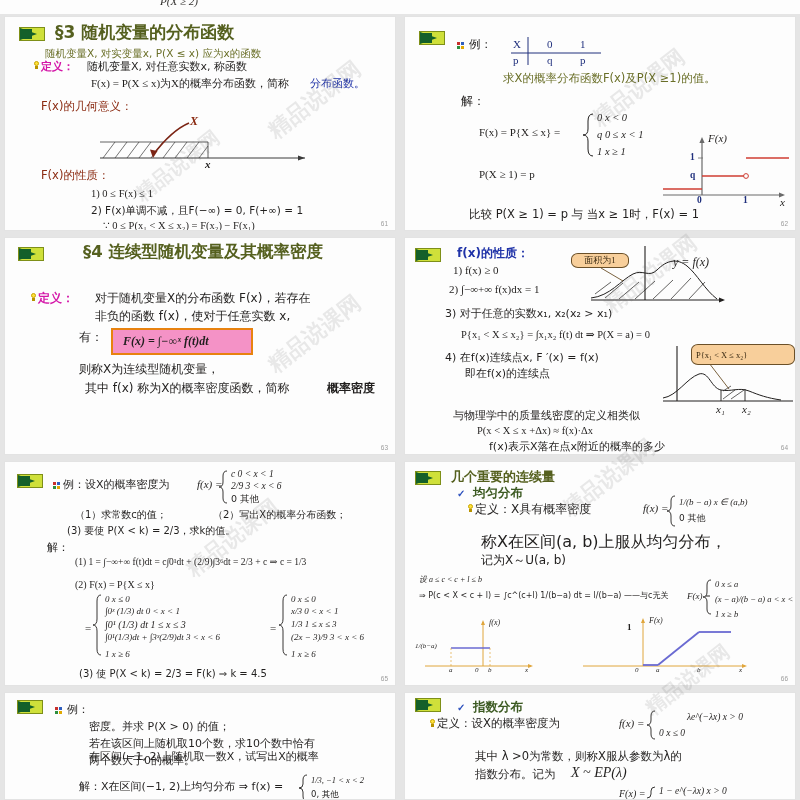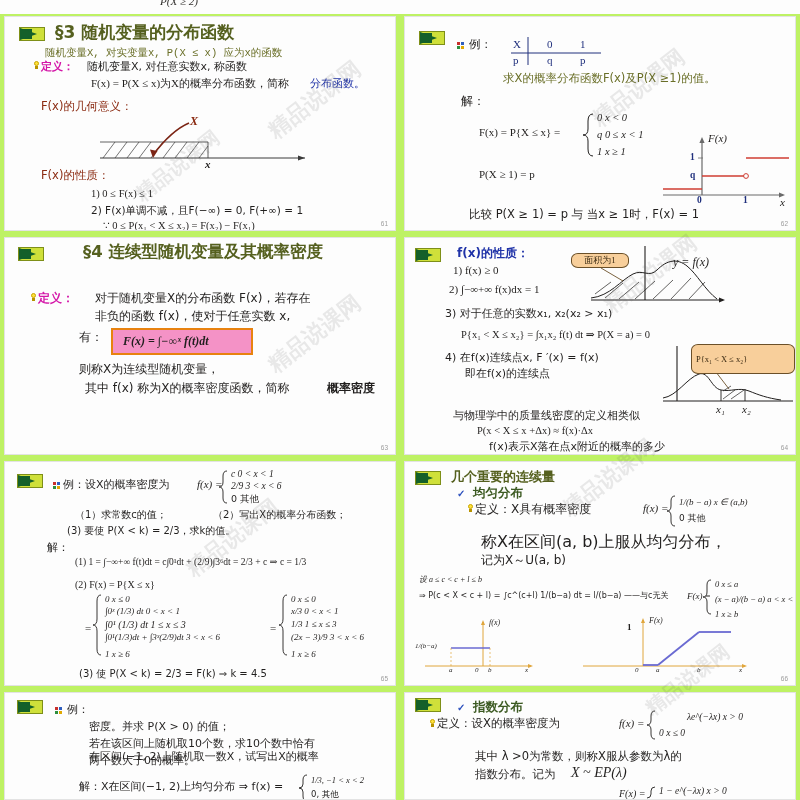--- a/index.html
+++ b/index.html
@@ -1,20 +1,20 @@
 <!DOCTYPE html>
 <html><head>
 <meta charset="utf-8">
 <style>
   html,body{margin:0;padding:0;}
   body{
     width:800px;height:800px;background:#ffffff;overflow:hidden;
     font-family:"Liberation Serif","DejaVu Serif",serif;
   }
-  #deck{position:relative;width:800px;height:800px;background:#bef264;}
+  #deck{position:relative;width:800px;height:800px;background:#e5e5e5;}
 
   
   .strip{position:absolute;left:0;top:0;width:800px;height:14px;background:#fdfdfd;overflow:hidden;}
   .strip .sl{position:absolute;top:0;height:14px;width:396px;background:#fdfdfd;border-bottom:1px solid #cfcfcf;}
   .strip .sl.left{left:0;} .strip .sl.right{left:404px;}
   .strip .frag{position:absolute;font-size:11px;color:#33312f;font-style:italic;}
   .strip .pg{position:absolute;font-size:6px;color:#b9b9b9;}
 
   
   .slide{position:absolute;background:#fdfdfd;overflow:hidden;
@@ -87,21 +87,21 @@
     <div class="sl right"></div>
     <div class="t frag mth" style="left:160px;top:-4px;">P(X ≥ 2)</div>
     <div class="pg" style="left:365px;top:1px;"></div>
     <div class="pg" style="left:768px;top:1px;"></div>
   </div>
 
   <div class="slide" style="left:4px;top:16px;width:392px;height:215px;">
     <div class="inner">
       <div class="flag" style="left:14px;top:10px;"></div>
       <div class="t han ttl" style="left:50px;top:7px;font-size:17px;">§3  随机变量的分布函数</div>
-      <div class="t han olv" style="left:40px;top:31px;font-size:10.5px;font-family:Liberation Mono, monospace;">随机变量X, 对实变量x, P(X ≤ x) 应为x的函数</div>
+      <div class="t han olv" style="left:40px;top:31px;font-size:10.5px;">随机变量X, 对实变量x, P(X ≤ x) 应为x的函数</div>
       <div class="bulb" style="left:28px;top:44px;">
         <i></i>
           <u></u>
       </div>
       <div class="t han mag" style="left:36px;top:44px;font-size:11px;font-weight:bold;">定义：</div>
       <div class="t han blk" style="left:82px;top:44px;font-size:11px;">随机变量X, 对任意实数x, 称函数</div>
       <div class="t blk" style="left:86px;top:61px;font-size:11px;">F(x) = P(X ≤ x)为X的概率分布函数，简称</div>
       <div class="t han blu" style="left:305px;top:61px;font-size:11px;">分布函数。</div>
 
       <div class="t han red" style="left:36px;top:84px;font-size:11.5px;">F(x)的几何意义：</div>
@@ -260,21 +260,21 @@
         <path d="M258,160 C272,158 282,140 294,136 C304,133 306,150 316,152 C326,154 334,149 344,153 C354,157 362,160 376,162" stroke="#211f1e" stroke-width="1" fill="none"></path>
         <line x1="316" y1="152" x2="316" y2="163" stroke="#211f1e" stroke-width=".9"></line>
         <line x1="340" y1="151" x2="340" y2="163" stroke="#211f1e" stroke-width=".9"></line>
         <g stroke="#211f1e" stroke-width=".7">
           <line x1="318" y1="161" x2="330" y2="152"></line>
             <line x1="318" y1="153" x2="326" y2="148"></line>
           <line x1="326" y1="161" x2="339" y2="152"></line>
         </g>
         <path d="M304,125 L324,151" stroke="#6b5029" stroke-width=".9" fill="none"></path>
       </svg>
-      <div class="callout" style="left:286px;top:106px;width:104px;height:30px;font-size:8.5px;
+      <div class="callout" style="left:286px;top:106px;width:104px;height:21px;font-size:8.5px;
                   justify-content:flex-start;padding-left:4px;box-sizing:border-box;">P{x₁ &lt; X ≤ x₂}</div>
       <div class="t mth blk" style="left:311px;top:166px;font-size:11px;">x₁</div>
       <div class="t mth blk" style="left:337px;top:166px;font-size:11px;">x₂</div>
 
       <div class="pagenum">64</div>
     </div>
   </div>
 
   <div class="slide" style="left:4px;top:461px;width:392px;height:225px;">
     <div class="inner">

